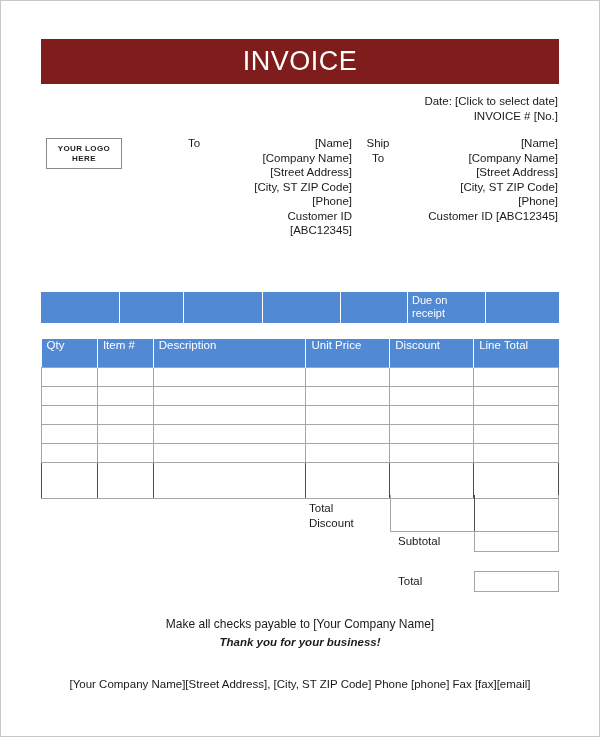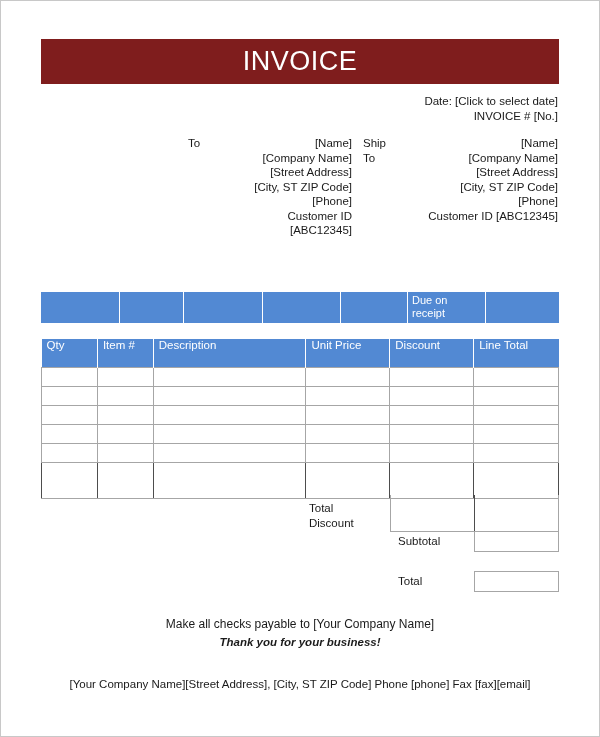--- a/index.html
+++ b/index.html
@@ -64,20 +64,21 @@
     line-height: 10px;
     padding-top: 5px;
     box-sizing: border-box;
     color: #222;
   }
 
   
   .addr-label {
     font-size: 11.5px;
     line-height: 14.5px;
+    text-align: center;
   }
   .addr-values {
     font-size: 11.5px;
     line-height: 14.5px;
     text-align: right;
   }
   #billto-label { left: 187px; top: 135px; }
   #billto-values { left: 180px; top: 135px; width: 171px; }
   #shipto-label { left: 362px; top: 135px; width: 30px; line-height: 14.5px; }
   #shipto-values { left: 390px; top: 135px; width: 167px; }
@@ -235,20 +236,24 @@
 
   <div id="title-band" class="abs">
     <div id="title-text">INVOICE</div>
   </div>
 
   <div id="date-block" class="abs">
     <div>Date: [Click to select date]</div>
     <div>INVOICE # [No.]</div>
   </div>
 
+  <div id="logo-box" class="abs">
+    <div>YOUR LOGO</div>
+    <div>HERE</div>
+  </div>
 
   <div id="billto-label" class="abs addr-label">To</div>
   <div id="billto-values" class="abs addr-values">
     <div>[Name]</div>
     <div>[Company Name]</div>
     <div>[Street Address]</div>
     <div>[City, ST  ZIP Code]</div>
     <div>[Phone]</div>
     <div>Customer ID</div>
     <div>[ABC12345]</div>

